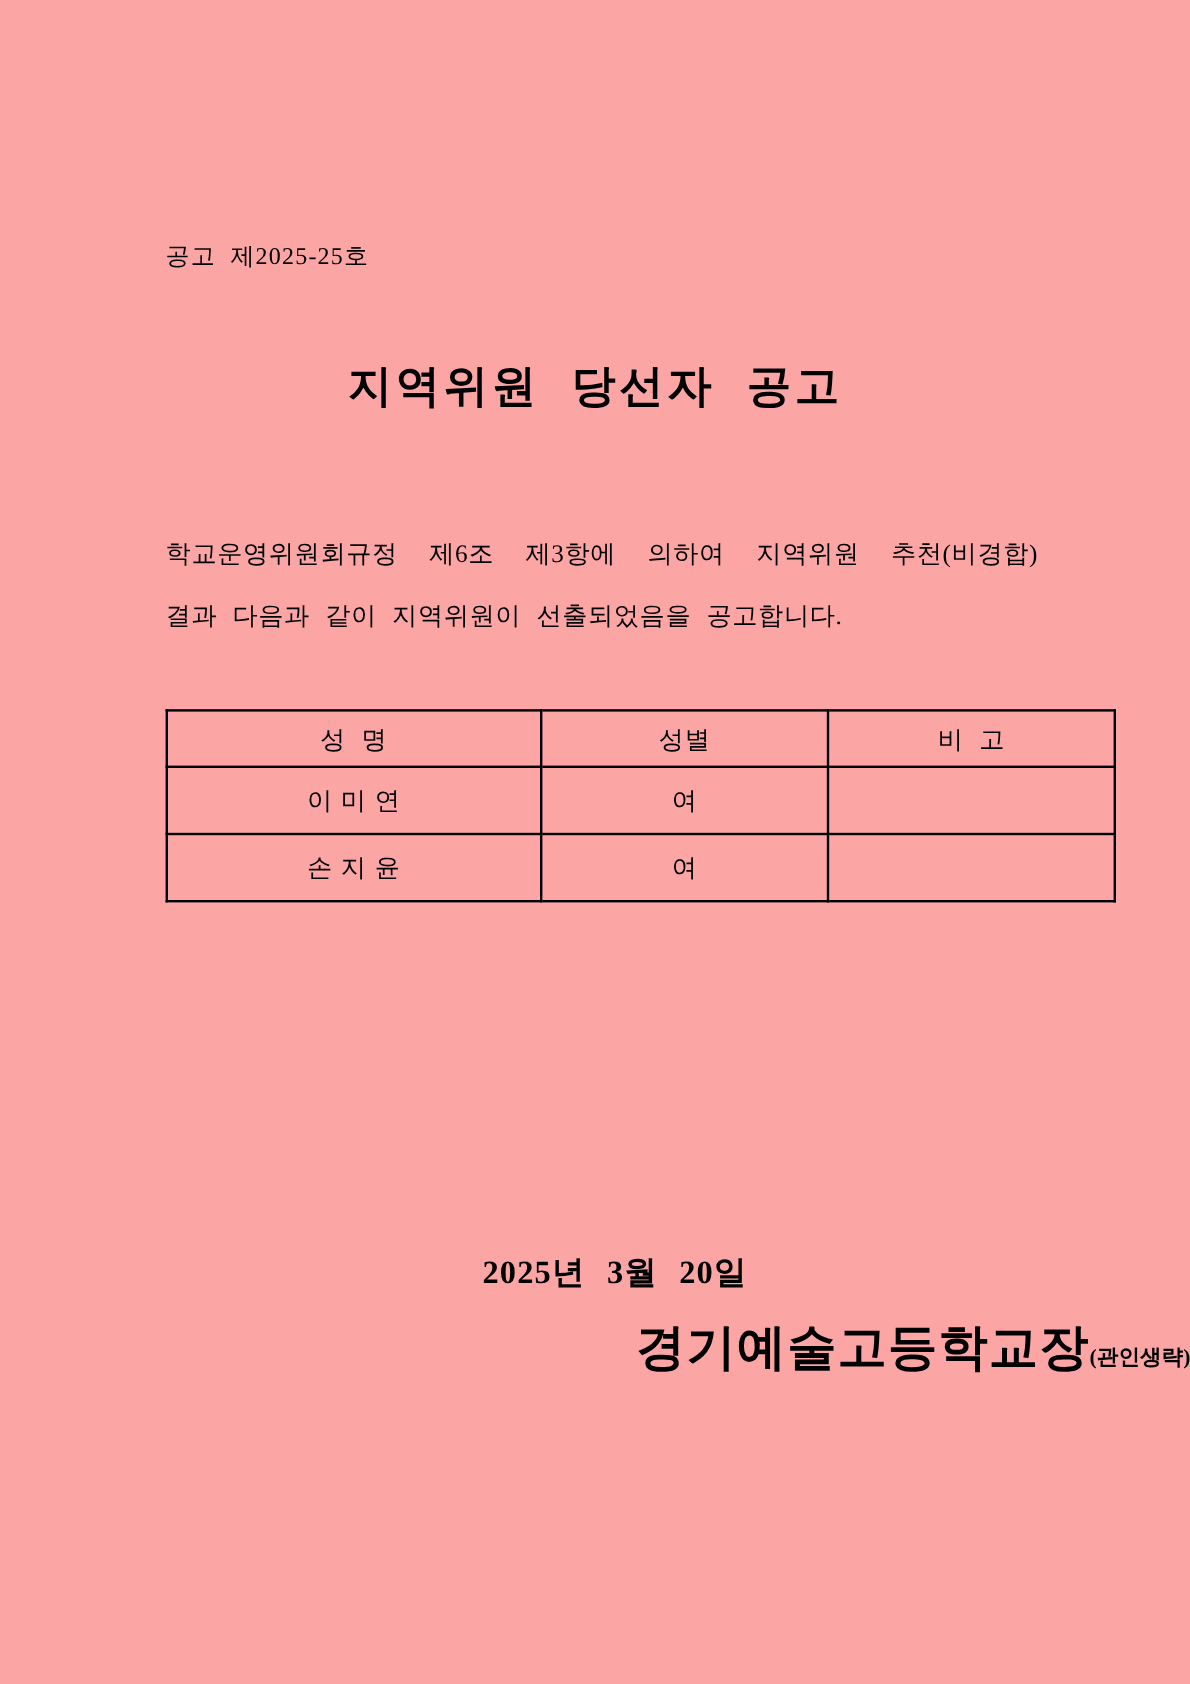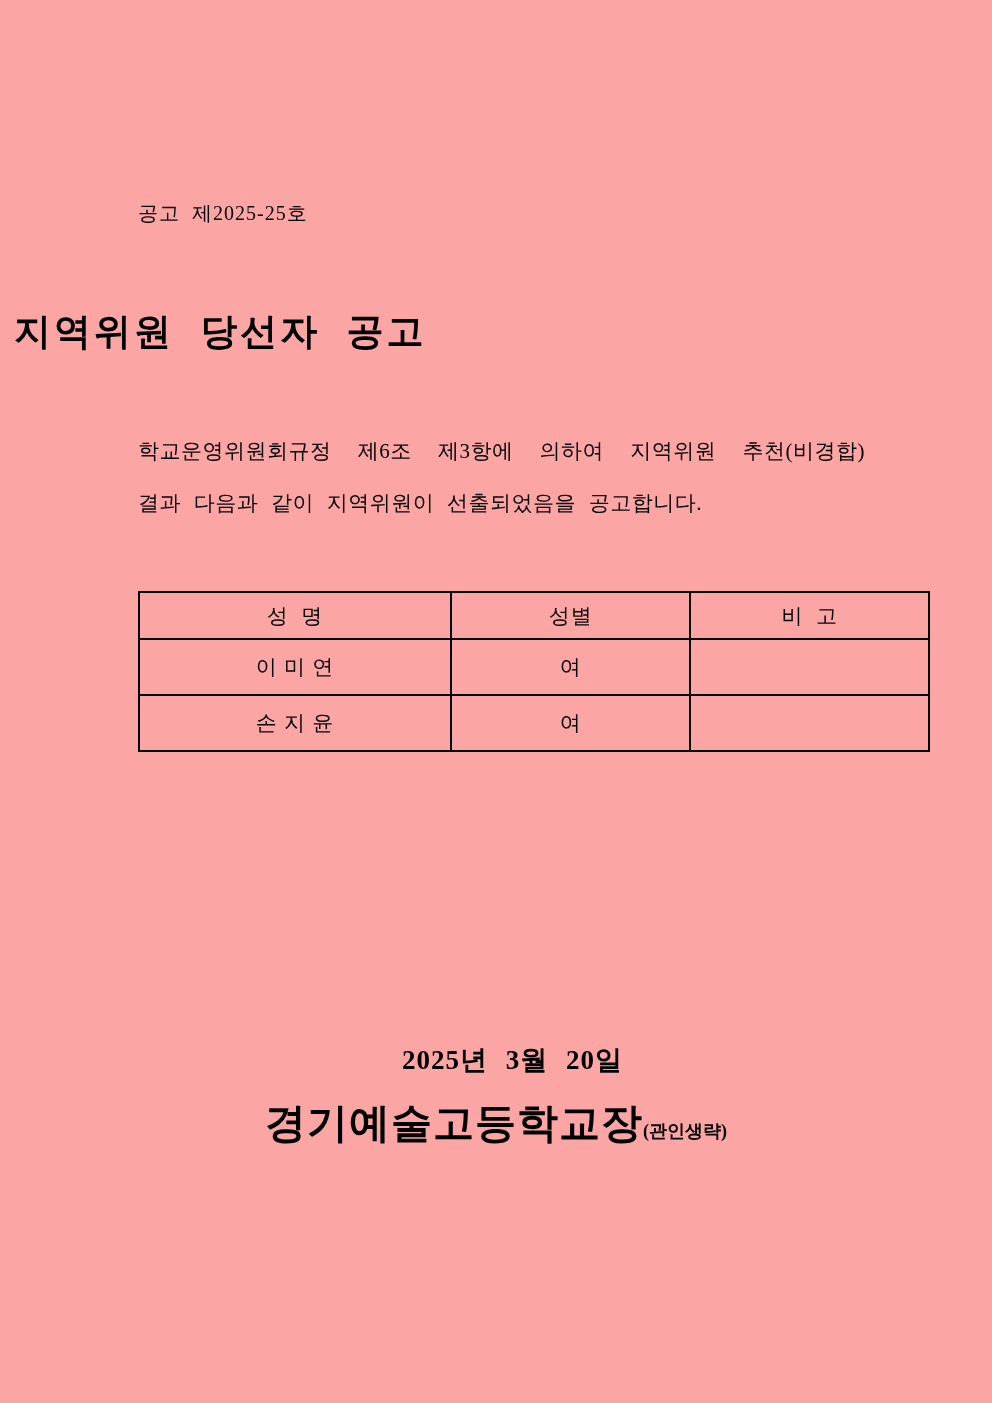--- a/index.html
+++ b/index.html
@@ -22,32 +22,32 @@
     top: 200px;
     font-size: 20px;
     letter-spacing: 1px;
     word-spacing: 6px;
   }
   .title {
     position: absolute;
     left: 0;
     right: 0;
     top: 293px;
-    margin: 14px;
-    text-align: left;
+    margin: 4px;
+    text-align: center;
     font-size: 37px;
     font-weight: bold;
     letter-spacing: 3px;
     word-spacing: 14px;
   }
   .body-block {
     position: absolute;
     left: 138px;
     width: 727px;
-    top: 437px;
+    top: 447px;
     font-size: 21px;
   }
   .body-line {
     line-height: 28px;
     letter-spacing: 0.5px;
   }
   .body-line.justify {
     text-align: justify;
     text-align-last: justify;
   }
@@ -89,21 +89,21 @@
     font-weight: bold;
     word-spacing: 10px;
     letter-spacing: 1px;
     margin-left: 33px;
   }
   .signature-line {
     position: absolute;
     left: 0;
     right: 0;
     top: 1096px;
-    text-align: center;
+    text-align: right;
     font-size: 41px;
     font-weight: bold;
     letter-spacing: 1px;
   }
   .signer-note {
     font-size: 18px;
     font-weight: bold;
     letter-spacing: 0;
   }
 </style>

